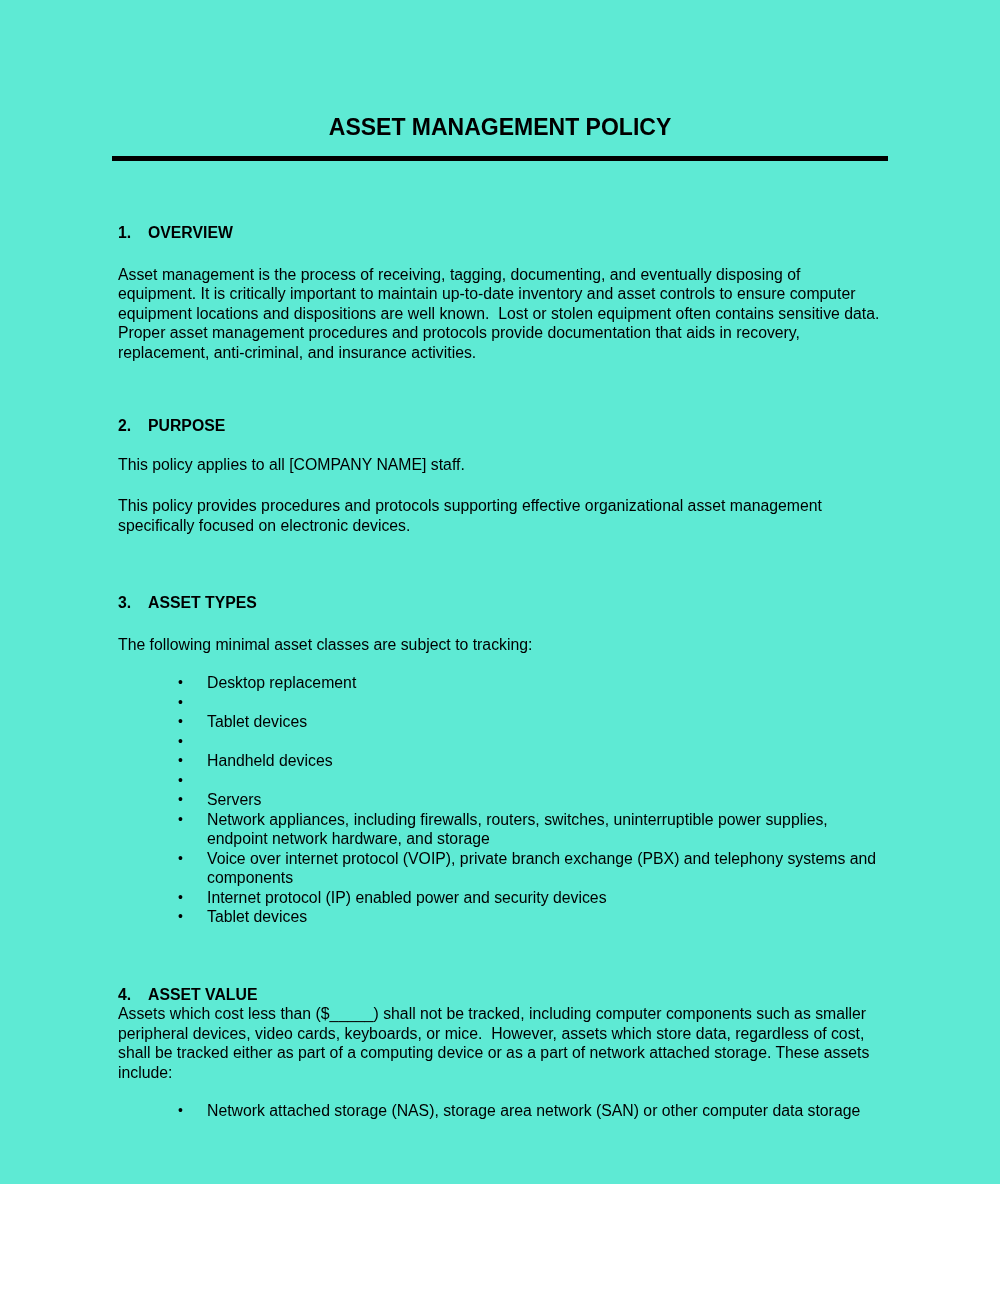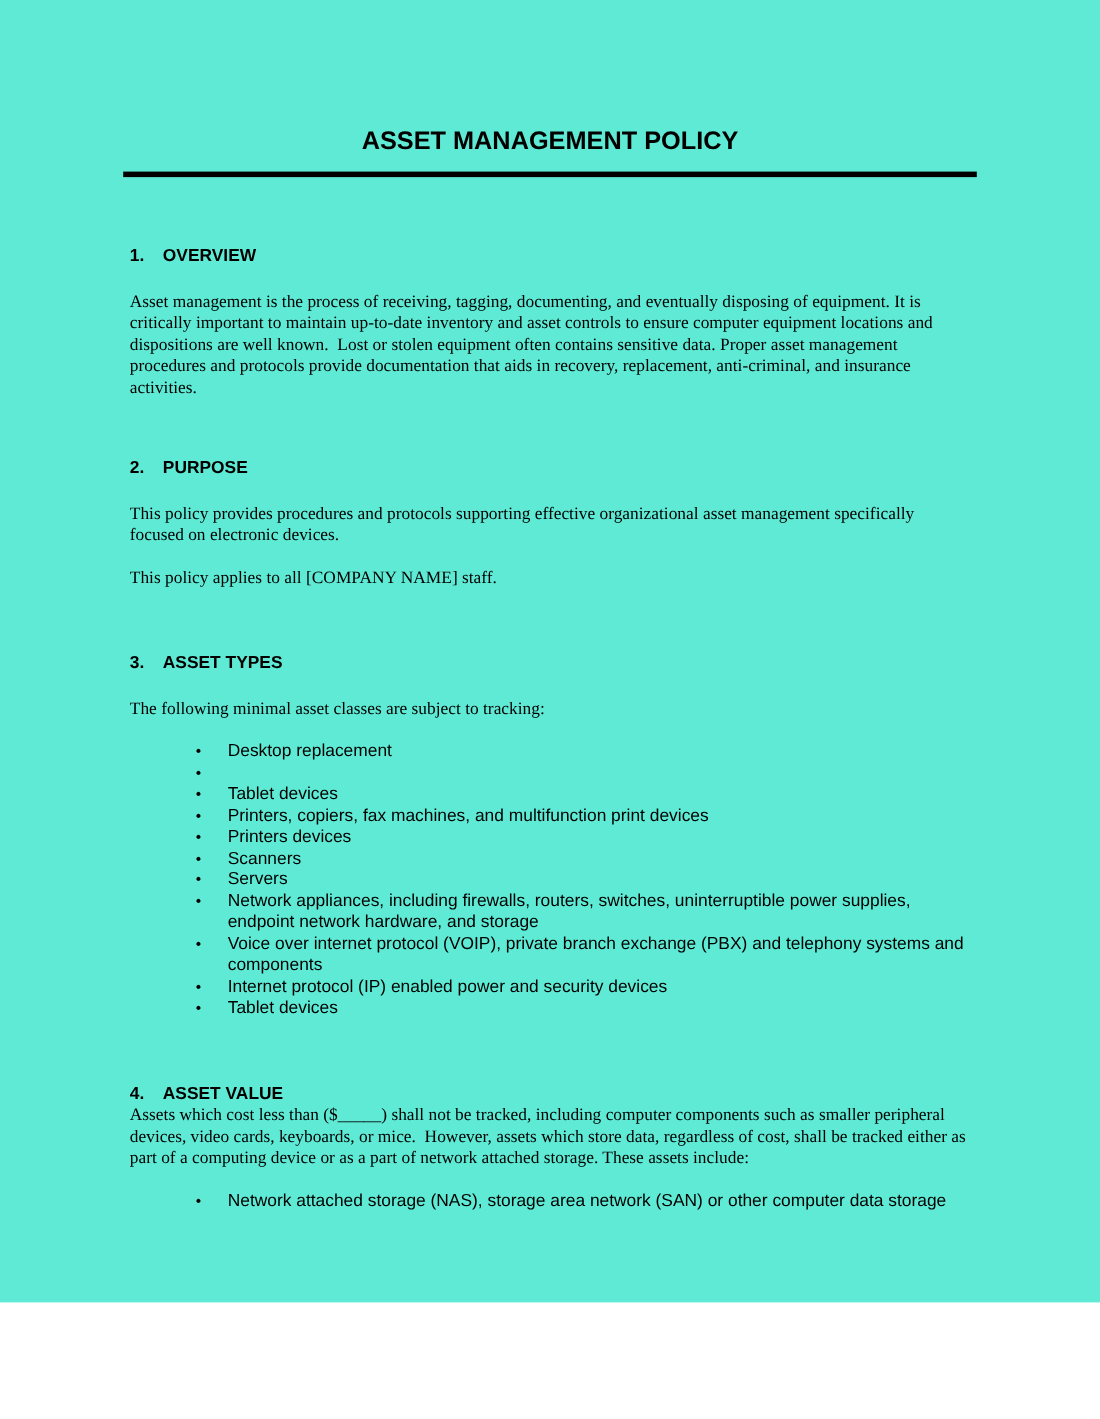--- a/index.html
+++ b/index.html
@@ -36,21 +36,20 @@
     font-size: 15.8px;
     line-height: 19.5px;
     font-weight: bold;
   }
   .sec-num { flex: 0 0 30px; width: 30px; }
 
   .para {
     font-size: 15.8px;
     line-height: 19.5px;
     white-space: pre-wrap;
-    font-family: Liberation Serif, serif;
   }
 
   .bullets { list-style: none; margin-top: 19px; }
   .bullet {
     display: flex;
     font-size: 15.8px;
     line-height: 19.5px;
     padding-left: 60px;
   }
   .bullet .marker { flex: 0 0 29px; width: 29px; font-size: 14px; }
@@ -80,22 +79,22 @@
         <span class="sec-label">OVERVIEW</span>
       </div>
       <p class="para mt-after-heading">Asset management is the process of receiving, tagging, documenting, and eventually disposing of equipment. It is critically important to maintain up-to-date inventory and asset controls to ensure computer equipment locations and dispositions are well known.  Lost or stolen equipment often contains sensitive data. Proper asset management procedures and protocols provide documentation that aids in recovery, replacement, anti-criminal, and insurance activities.</p>
     </div>
 
     <div class="section">
       <div class="sec-heading mt-sec2">
         <span class="sec-num">2.</span>
         <span class="sec-label">PURPOSE</span>
       </div>
+      <p class="para mt-para-gap">This policy applies to all [COMPANY NAME] staff.</p>
       <p class="para mt-after-heading">This policy provides procedures and protocols supporting effective organizational asset management specifically focused on electronic devices.</p>
-      <p class="para mt-para-gap">This policy applies to all [COMPANY NAME] staff.</p>
     </div>
 
     <div class="section">
       <div class="sec-heading mt-sec3">
         <span class="sec-num">3.</span>
         <span class="sec-label">ASSET TYPES</span>
       </div>
       <p class="para mt-after-heading">The following minimal asset classes are subject to tracking:</p>
       <ul class="bullets">
         <li class="bullet">
@@ -104,29 +103,27 @@
         </li>
         <li class="bullet">
           <span class="marker">•</span>
         </li>
         <li class="bullet">
           <span class="marker">•</span>
           <span class="bullet-text">Tablet devices</span>
         </li>
         <li class="bullet">
           <span class="marker">•</span>
-          <span class="bullet-text">Printers, copiers, fax machines, and multifunction print devices</span>
         </li>
         <li class="bullet">
           <span class="marker">•</span>
-          <span class="bullet-text">Printers devices</span>
+          <span class="bullet-text">Handheld devices</span>
         </li>
         <li class="bullet">
           <span class="marker">•</span>
-          <span class="bullet-text">Scanners</span>
         </li>
         <li class="bullet">
           <span class="marker">•</span>
           <span class="bullet-text">Servers</span>
         </li>
         <li class="bullet">
           <span class="marker">•</span>
           <span class="bullet-text">Network appliances, including firewalls, routers, switches, uninterruptible power supplies, endpoint network hardware, and storage</span>
         </li>
         <li class="bullet">

